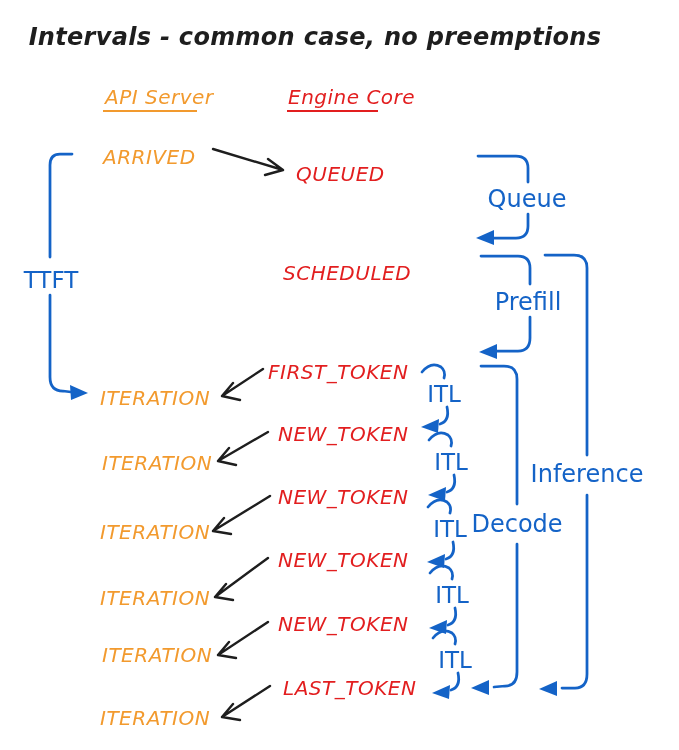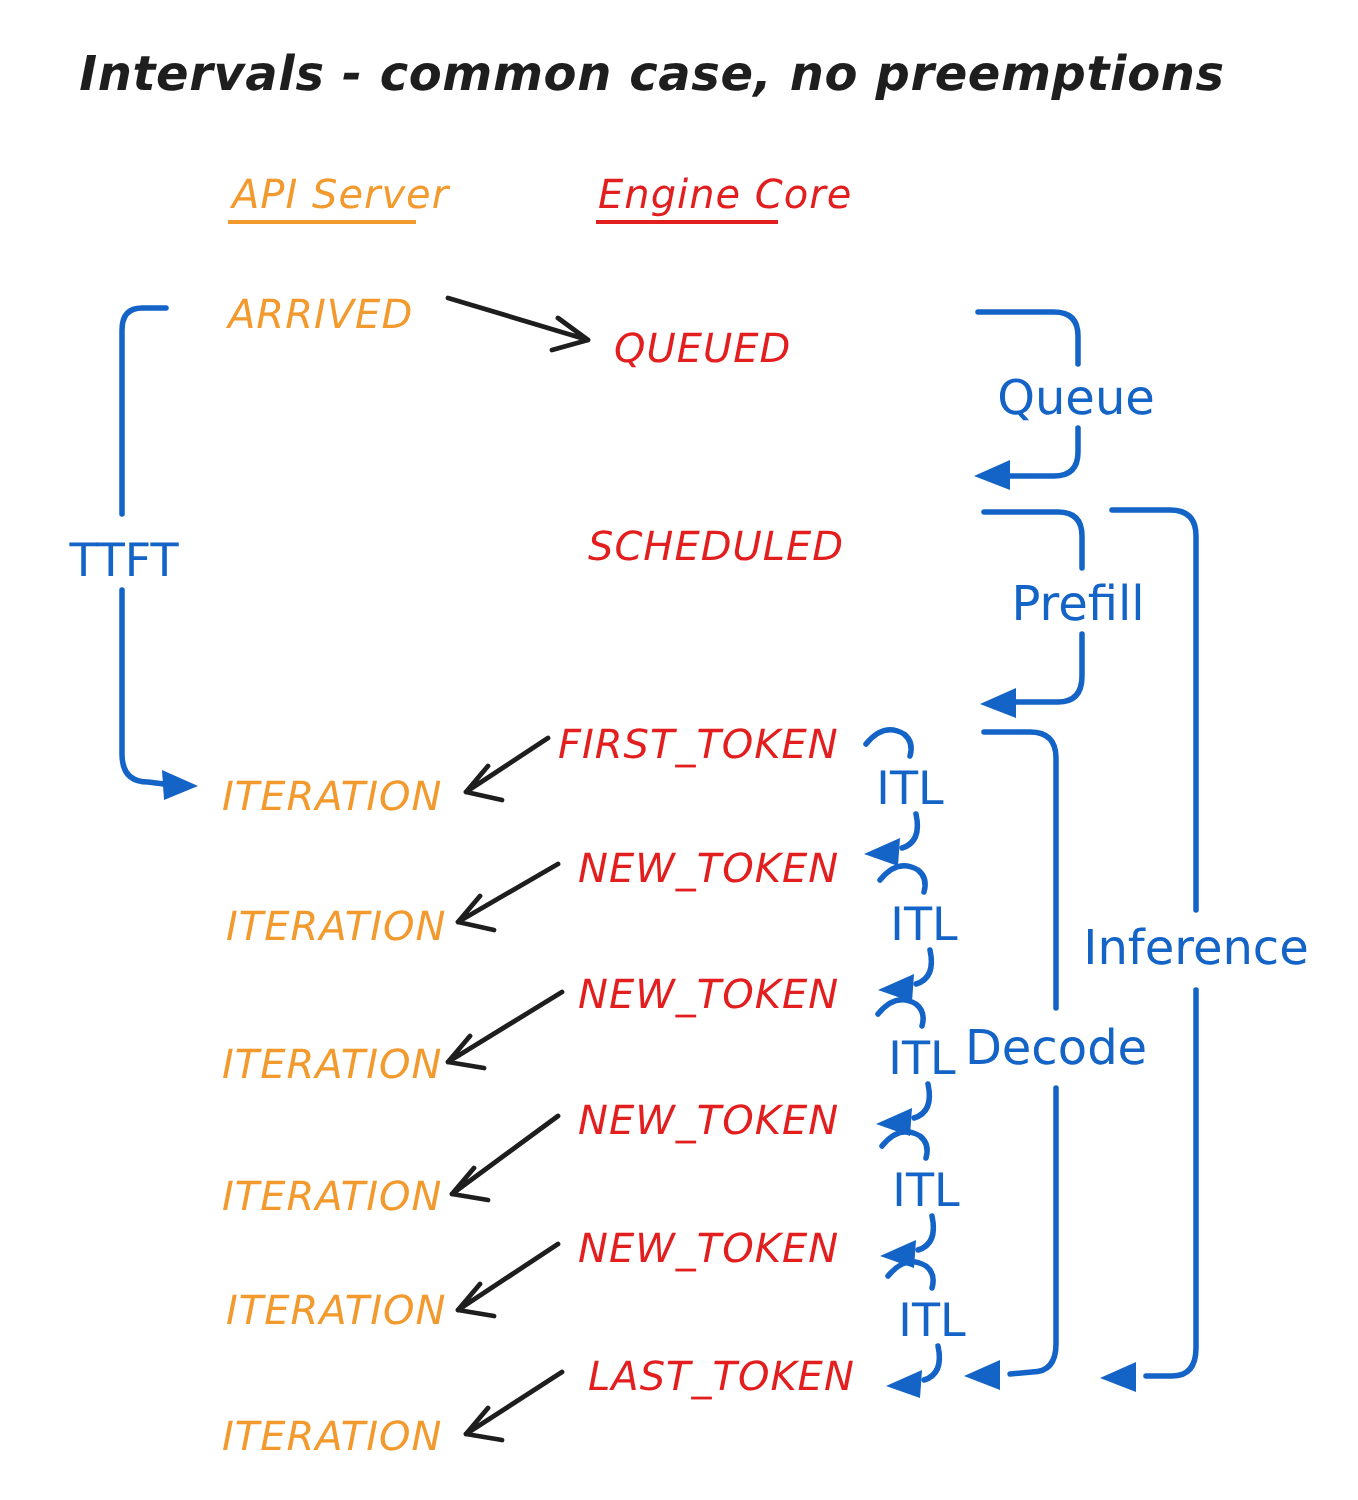--- a/index.html
+++ b/index.html
@@ -1,16 +1,16 @@
 <!DOCTYPE html>
 <html><head>
 <meta charset="utf-8">
 <style>
   html,body{margin:0;padding:0;background:#ffffff;}
-  .stage{position:relative;width:668px;height:750px;background:#ffffff;overflow:hidden;padding-left:11px;}
+  .stage{position:relative;width:668px;height:750px;background:#ffffff;overflow:hidden;}
   svg{display:block;}
   text{font-family:"DejaVu Sans","Liberation Sans",sans-serif;}
   .title{font-size:24px;font-weight:bold;font-style:italic;fill:#1e1e1e;letter-spacing:.3px;}
   .hand{font-style:italic;letter-spacing:.5px;font-size:20px;font-weight:500;}
   .api{fill:#F29A2E;}
   .engine{fill:#E21E1F;}
   .blue-label{fill:#1463C7;font-size:23px;}
   .blue-big{fill:#1463C7;font-size:24px;}
   .bluestroke{stroke:#1463C7;stroke-width:2.75;fill:none;stroke-linecap:round;}
   .bluefill{fill:#1463C7;stroke:none;}

